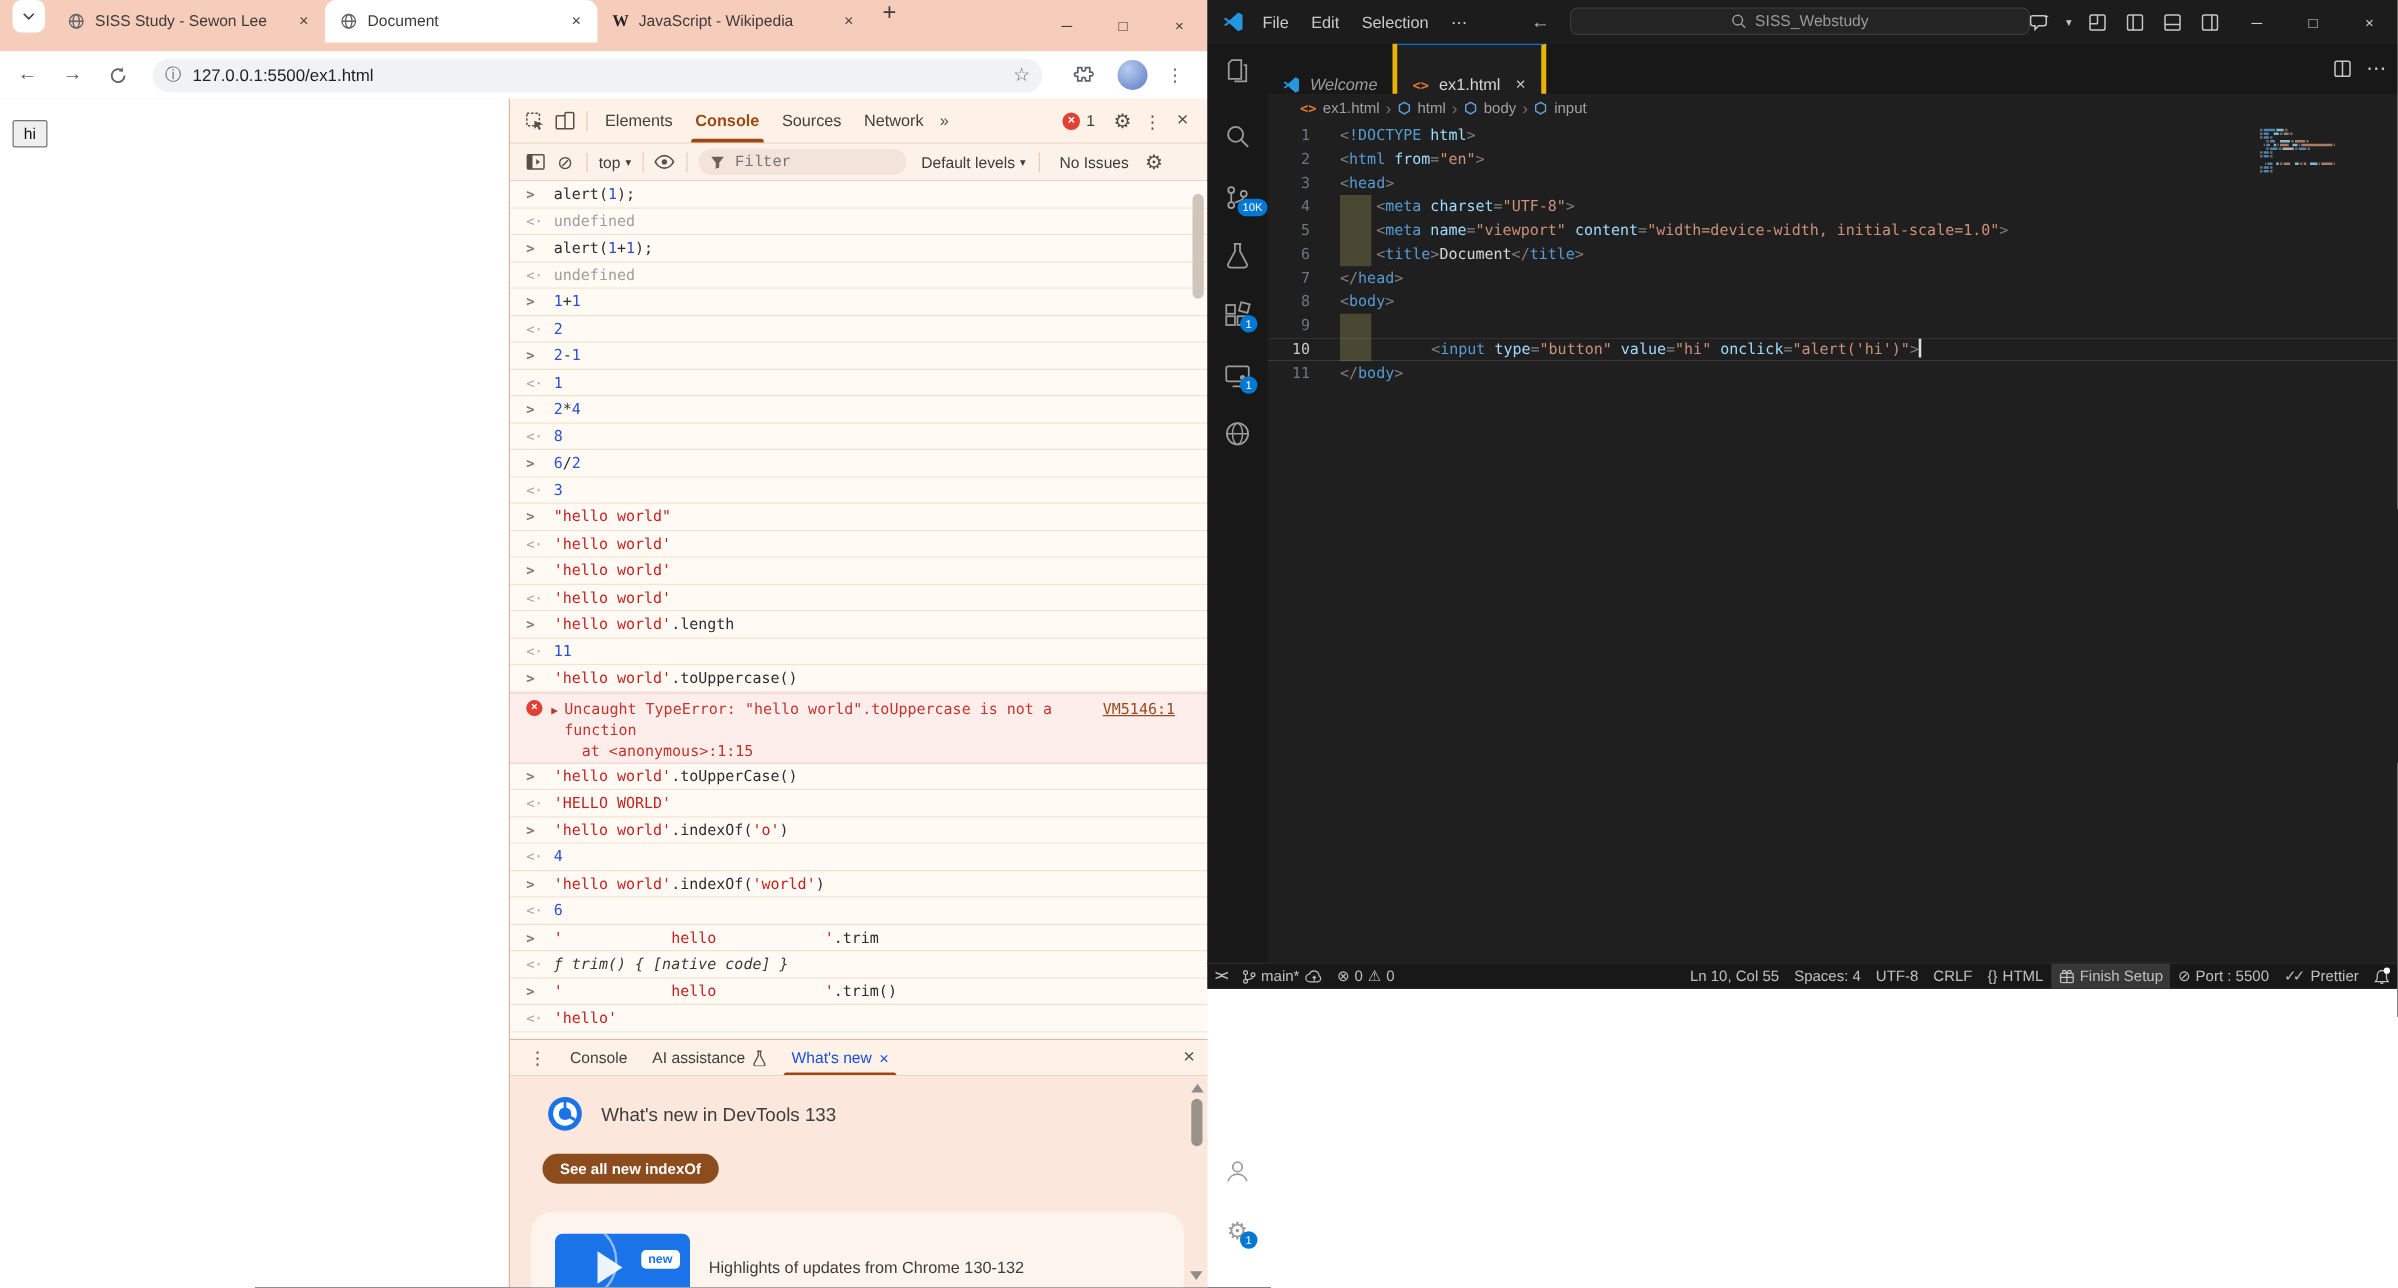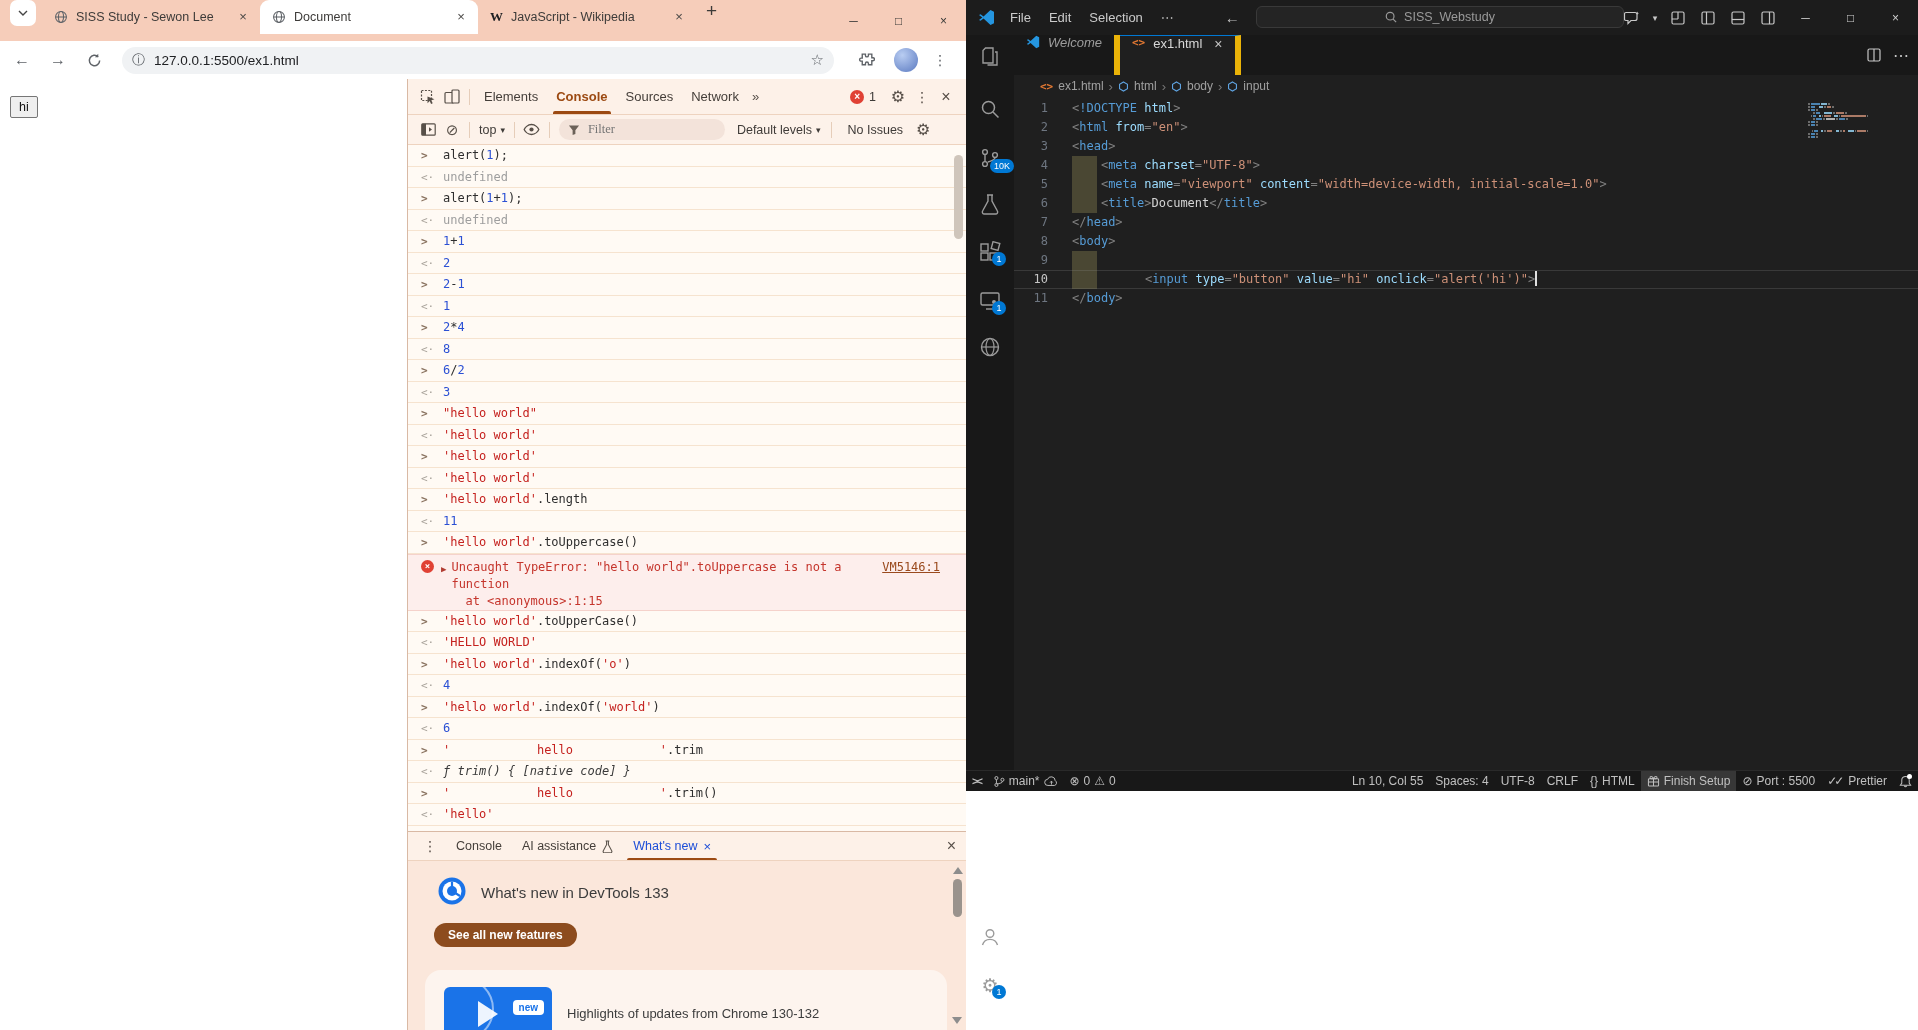--- a/index.html
+++ b/index.html
@@ -54,21 +54,21 @@
           line-height:14px;text-align:center;font-weight:bold;}
   .gear{font-size:16px;color:#574f48;}
   .kebab{font-size:14px;color:#574f48;letter-spacing:0;}
   .xclose{font-size:16px;color:#574f48;}
   .dt-toolbar{height:29px;flex:none;background:#fdf2ea;border-bottom:1px solid #eed3bf;
               display:flex;align-items:center;padding:0 8px;font-size:12.5px;color:#3f3b38;}
   .ctxsel{display:flex;align-items:center;gap:4px;padding:0 4px;}
   .filterpill{height:21px;width:166px;background:#f3e3da;border-radius:11px;display:flex;align-items:center;
               padding:0 9px;gap:6px;box-sizing:border-box;margin-left:4px;}
   .filterpill input{border:none;background:transparent;outline:none;font-size:12.5px;color:#6b6158;width:110px;
-                    font-family:Liberation Serif, serif;}
+                    font-family:Liberation Mono, monospace;}
   .lvl{margin-left:12px;display:flex;align-items:center;gap:4px;}
   .noiss{margin-left:6px;}
   .dt-console{flex:1;position:relative;background:#fffaf4;overflow:hidden;
               font-family:"DejaVu Sans Mono",monospace;}
   .crow{display:flex;align-items:flex-start;min-height:21.5px;box-sizing:border-box;
         border-bottom:1px solid #f6e3cf;padding:2px 26px 0 13px;font-size:12px;line-height:17px;color:#2e2e2e;}
   .crow .chev{width:22px;flex:none;font-size:11px;font-weight:bold;}
   .crow.in .chev{color:#8a7360;}
   .crow.out .chev{color:#a8a29a;font-weight:normal;}
   .crow.prompt{border-bottom:none;}
@@ -126,22 +126,22 @@
   .winctl2 span{width:45px;height:35px;display:flex;align-items:center;justify-content:center;
                 font-size:12px;color:#cfcfcf;}
   .vs-body{position:absolute;top:35px;left:0;right:0;bottom:20px;display:flex;}
   .activitybar{width:48px;flex:none;background:#181818;position:relative;}
   .act{position:absolute;left:12px;width:24px;height:24px;color:#9b9b9b;display:flex;align-items:center;
        justify-content:center;}
   .badge{position:absolute;background:#0078d4;color:#fff;border-radius:9px;font-size:9px;line-height:14px;
          padding:0 4px;text-align:center;min-width:6px;}
   .editor-col{flex:1;display:flex;flex-direction:column;background:#1f1f1f;position:relative;}
   .vstabs{height:40px;flex:none;background:#181818;display:flex;position:relative;}
-  .vstab{display:flex;align-items:flex-start;padding:0 12px;font-size:13px;color:#9d9d9d;gap:8px;
-         border-right:6px solid #eab308;height:40px;box-sizing:border-box;}
+  .vstab{display:flex;align-items:flex-end;padding:0 12px;font-size:13px;color:#9d9d9d;gap:8px;
+         border-right:4px solid #eab308;height:40px;box-sizing:border-box;}
   .vstab.active{background:#1f1f1f;color:#d7d7d7;border-top:1px solid #0078d4;}
   .vstab .tclose2{font-size:14px;color:#c5c5c5;margin-left:4px;}
   .vstab .welcome-label{font-style:italic;}
   .ed-actions{position:absolute;right:8px;top:0;height:40px;display:flex;align-items:center;gap:12px;color:#c7c7c7;}
   .breadcrumb{height:22px;flex:none;display:flex;align-items:center;font-size:12px;color:#a0a0a0;
               padding-left:26px;gap:5px;}
   .bc-sep{color:#767676;font-size:13px;}
   .htmlico{color:#e37933;font-weight:bold;font-size:11px;font-family:"DejaVu Sans Mono",monospace;}
   .editor{flex:1;position:relative;font-family:"DejaVu Sans Mono",monospace;font-size:12px;line-height:19px;
           padding-top:2px;overflow:hidden;}
@@ -461,21 +461,21 @@
         <div class="whatsnew">
           <span class="wn-logo">
             <svg width="30" height="30" viewBox="0 0 30 30">
                 <circle cx="15" cy="15" r="13.5" fill="#1a73e8"></circle>
                 <circle cx="15" cy="15" r="9.5" fill="#fff"></circle>
                 <circle cx="15" cy="15" r="5" fill="#1a73e8"></circle>
                 <path d="M15 5.5v9.5l8 5" stroke="#1a73e8" stroke-width="2.2" fill="none"></path>
               </svg>
           </span>
           <div class="wn-title">What's new in DevTools 133</div>
-          <button class="wn-btn">See all new features</button>
+          <button class="wn-btn">See all new indexOf</button>
           <div class="wn-card">
             <div class="wn-thumb">
               <div class="wn-ring"></div>
               <div class="wn-play"></div>
               <span class="wn-new">new</span>
             </div>
             <div class="wn-cardtext">Highlights of updates from Chrome 130-132</div>
           </div>
           <div class="wn-scroll">
             <div class="tri-up"></div>

